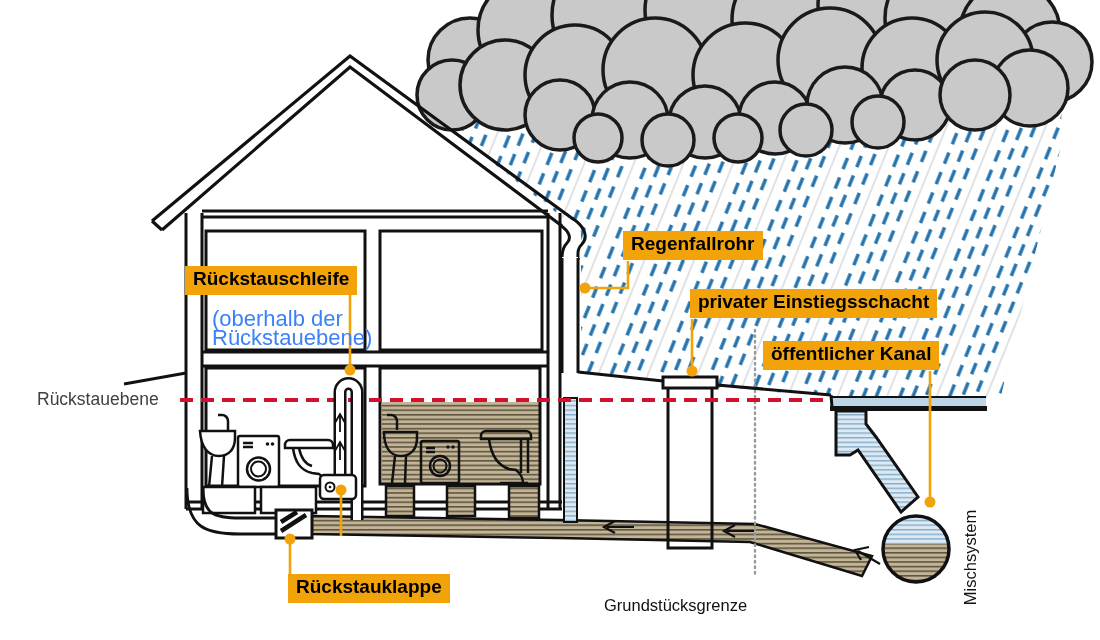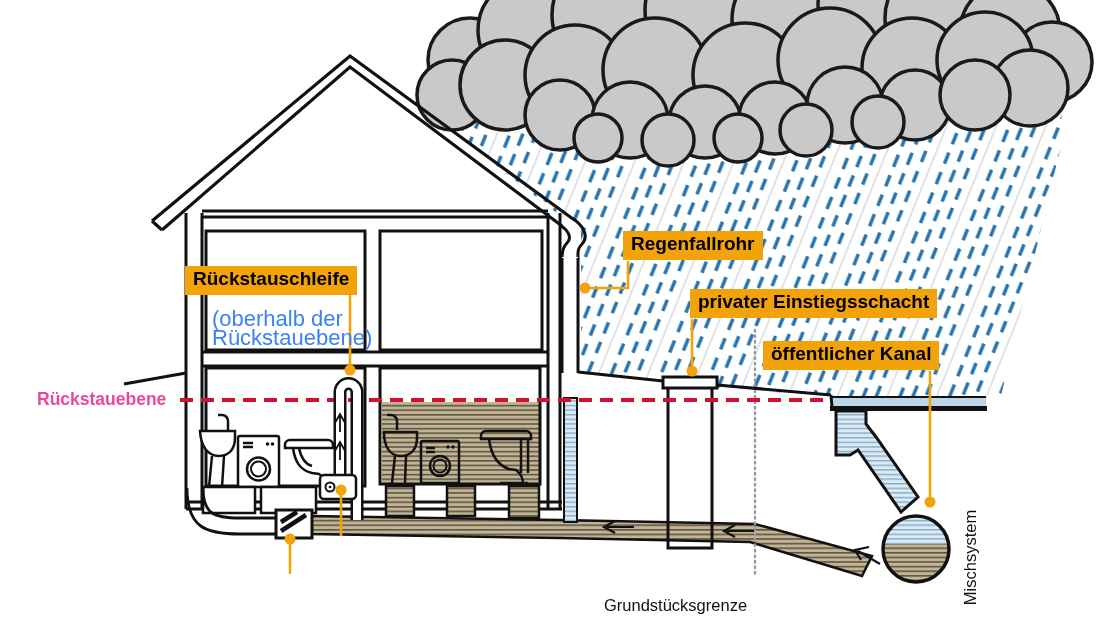--- a/index.html
+++ b/index.html
@@ -2,21 +2,21 @@
 <html><head>
 <meta charset="utf-8">
 <style>
   html,body{margin:0;padding:0;background:#fff;}
   #stage{position:relative;width:1100px;height:640px;background:#fff;overflow:hidden;
          font-family:"Liberation Sans",sans-serif;}
   #stage svg{position:absolute;left:0;top:0;}
   .olabel{position:absolute;background:#F2A30A;color:#000000;font-weight:bold;font-size:19px;
           line-height:1.2;padding:2px 8px 4px;white-space:nowrap;}
   .note{position:absolute;color:#3b82f6;font-size:22px;line-height:1.2;white-space:nowrap;margin-top:6px;}
-  .rlabel{position:absolute;color:#ec4899;font-weight:bold;font-size:17.5px;white-space:nowrap;text-align:center;}
+  .rlabel{position:absolute;color:#404040;font-weight:normal;font-size:17.5px;white-space:nowrap;text-align:center;}
   .plain{position:absolute;color:#111;font-size:16.5px;white-space:nowrap;}
   .vtext{position:absolute;left:890px;top:548px;width:160px;text-align:center;color:#111;
          font-size:16.5px;transform:rotate(-90deg);transform-origin:center;white-space:nowrap;}
 </style>
 </head>
 <body>
 
 <div id="stage">
 
 <svg width="1100" height="640" viewBox="0 0 1100 640">
@@ -246,19 +246,20 @@
         <circle cx="692" cy="371" r="5.5" stroke="none"></circle>
     <line x1="930" y1="371" x2="930" y2="498"></line>
         <circle cx="930" cy="502" r="5.5" stroke="none"></circle>
   </g>
 </svg>
 
 <div class="olabel" style="left:185px;top:266px">Rückstauschleife</div>
 <div class="note" style="left:212px;top:300px">(oberhalb der</div>
 <div class="note" style="left:212px;top:319px">Rückstauebene)</div>
 <div class="rlabel" style="left:37px;top:389px">Rückstauebene</div>
+<div class="olabel" style="left:288px;top:574px">Rückstauklappe</div>
 <div class="olabel" style="left:623px;top:231px">Regenfallrohr</div>
 <div class="olabel" style="left:690px;top:289px">privater Einstiegsschacht</div>
 <div class="olabel" style="left:763px;top:341px">öffentlicher Kanal</div>
 <div class="plain" style="left:604px;top:596px">Grundstücksgrenze</div>
 <div class="vtext">Mischsystem</div>
 
 </div>
 
 </body></html>

